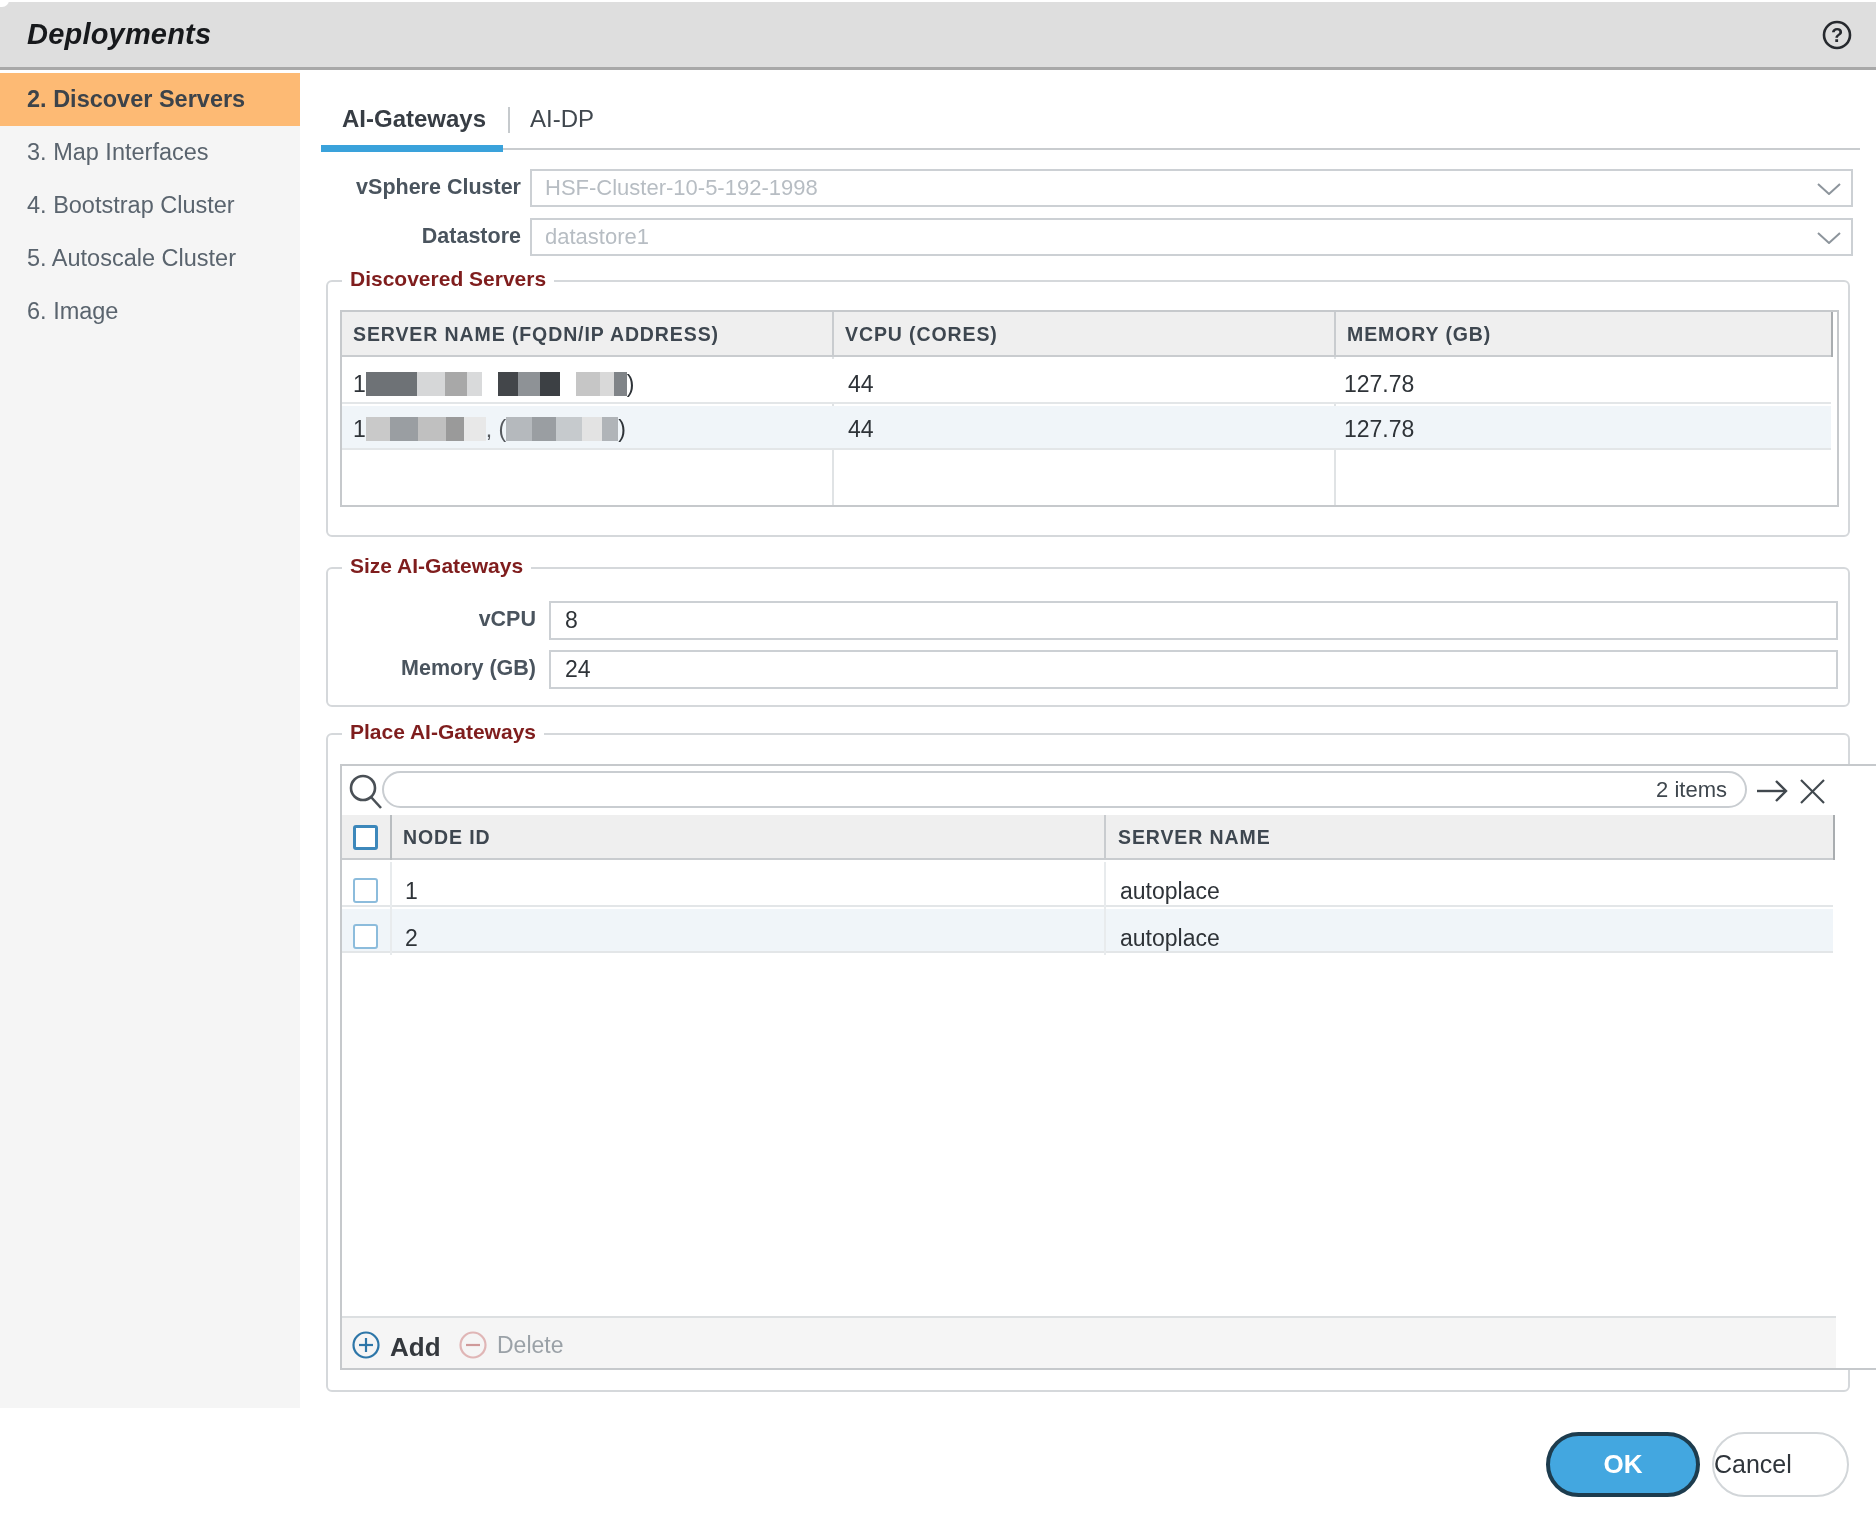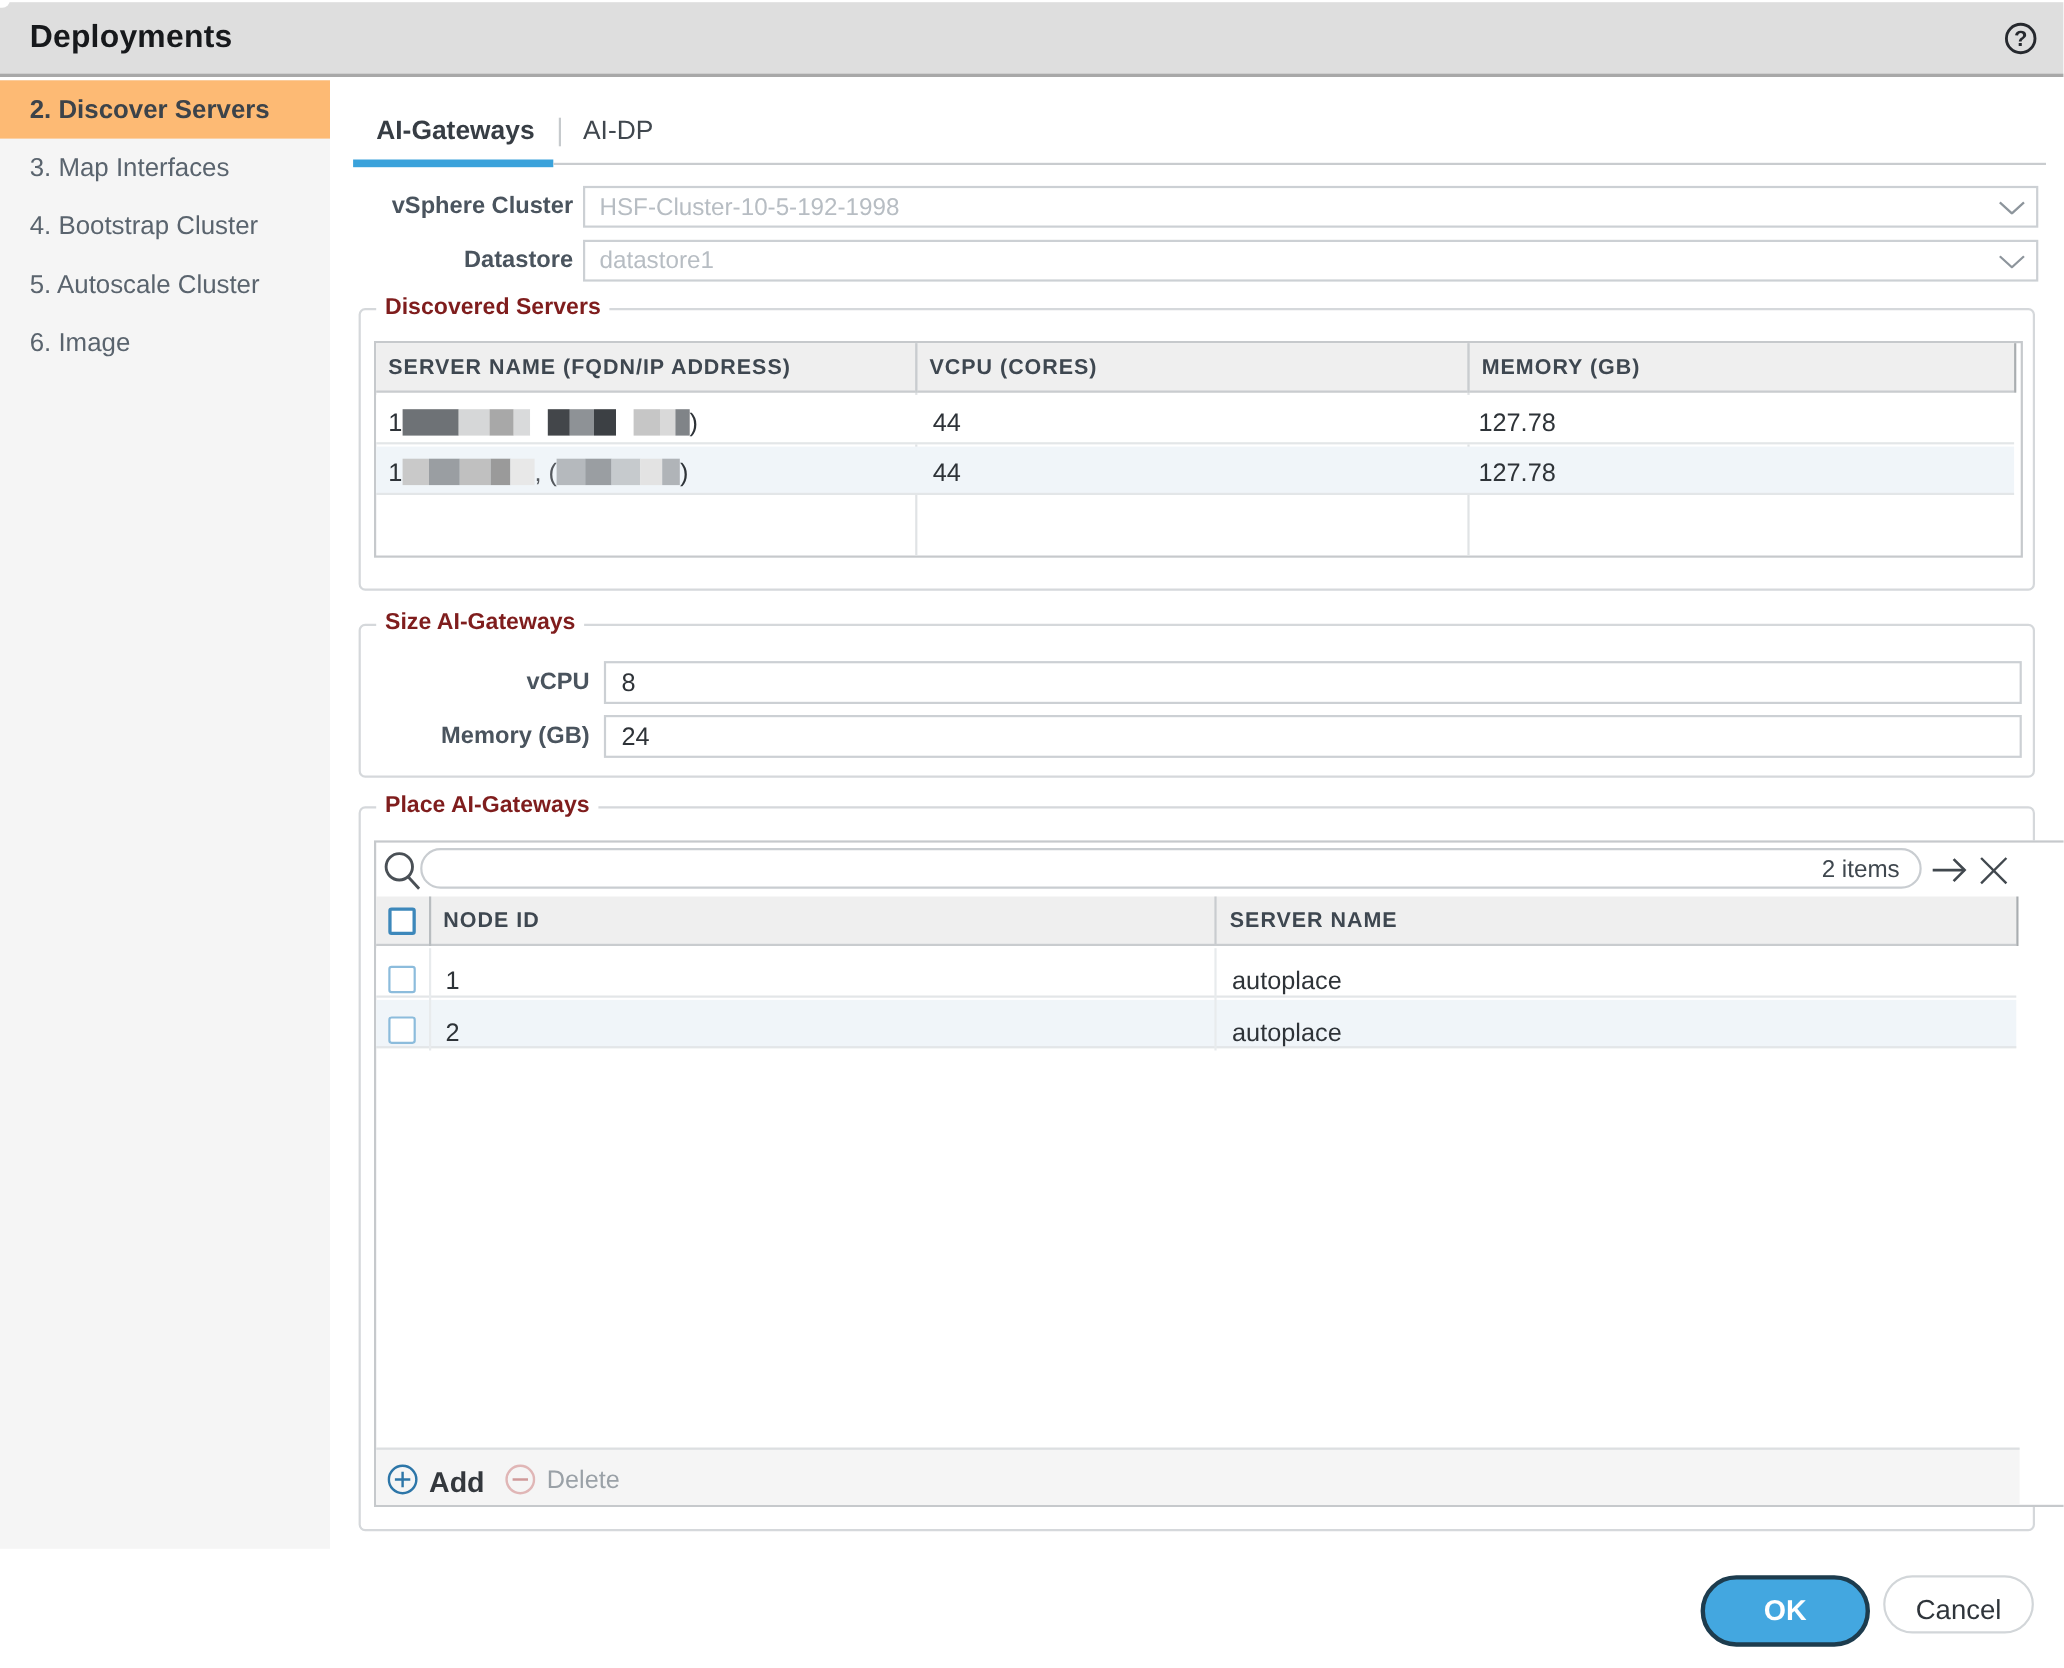--- a/index.html
+++ b/index.html
@@ -1,21 +1,21 @@
 <!DOCTYPE html>
 <html><head>
 <meta charset="utf-8">
 <style>
   * { margin:0; padding:0; box-sizing:border-box; }
   html,body { width:1876px; height:1516px; background:#fff; font-family:"Liberation Sans", sans-serif; position:relative; overflow:hidden; }
   .abs { position:absolute; }
 
   
   #hdr { left:0; top:2px; width:1876px; height:68px; background:#dedede; border-bottom:3px solid #a8a8a8; }
-  #hdr h1 { position:absolute; left:27px; top:16px; font-size:29px; font-weight:600; color:#17191c; letter-spacing:0.2px; }
+  #hdr h1 { position:absolute; left:27px; top:16px; font-size:29px; font-weight:600; color:#17191c; letter-spacing:0.2px;font-style:italic; }
 
   
   #side { left:0; top:73px; width:300px; height:1335px; background:#f5f5f5; }
   .sitem { height:53px; line-height:53px; padding-left:27px; font-size:23.5px; color:#5a646e; white-space:nowrap; }
   .sitem.active { background:#fdba74; font-weight:bold; color:#3c434a; }
 
   
   .tab1 { left:342px; top:105px; font-size:24px; font-weight:bold; color:#373d44; }
   .tabdiv { left:508px; top:107px; width:2px; height:26px; background:#c6cacd; }
   .tab2 { left:530px; top:105px; font-size:24px; color:#40474e; }
@@ -41,21 +41,21 @@
 
   
   .sinput { left:549px; width:1289px; height:39px; border:2px solid #ccd0d4; background:#fff; font-size:23px; color:#2e3338; line-height:35px; padding-left:14px; }
 
   
   #ptable { left:340px; top:764px; width:1730px; height:606px; border:2px solid #c6c9cc; background:#fff; }
   .chk { position:absolute; width:25px; height:25px; border-radius:3px; background:#fff; }
 
   
   #okbtn { left:1546px; top:1432px; width:154px; height:65px; border-radius:33px; background:#43a7e0; border:4px solid #1d3c4e; color:#fff; font-size:26px; font-weight:600; text-align:center; line-height:57px; }
-  #cancelbtn { left:1712px; top:1432px; width:137px; height:53px; border-radius:33px; background:#fff; border:2px solid #d2d6d9; color:#2f353b; font-size:25px; text-align:center; line-height:61px; }
+  #cancelbtn { left:1712px; top:1432px; width:137px; height:65px; border-radius:33px; background:#fff; border:2px solid #d2d6d9; color:#2f353b; font-size:25px; line-height:61px; }
 </style>
 </head>
 <body>
   <div id="hdr" class="abs">
     <h1>Deployments</h1>
   </div>
   <div class="abs" style="left:0; top:0; width:9px; height:7px; background:#fff; border-bottom-right-radius:7px;"></div>
   <svg class="abs" style="left:1822px; top:20px;" width="30" height="30" viewBox="0 0 30 30">
     <circle cx="15" cy="15" r="13" fill="none" stroke="#26292e" stroke-width="2.6"></circle>
     <text x="15" y="22" text-anchor="middle" font-size="20" font-weight="bold" fill="#26292e" font-family="Liberation Sans">?</text>

